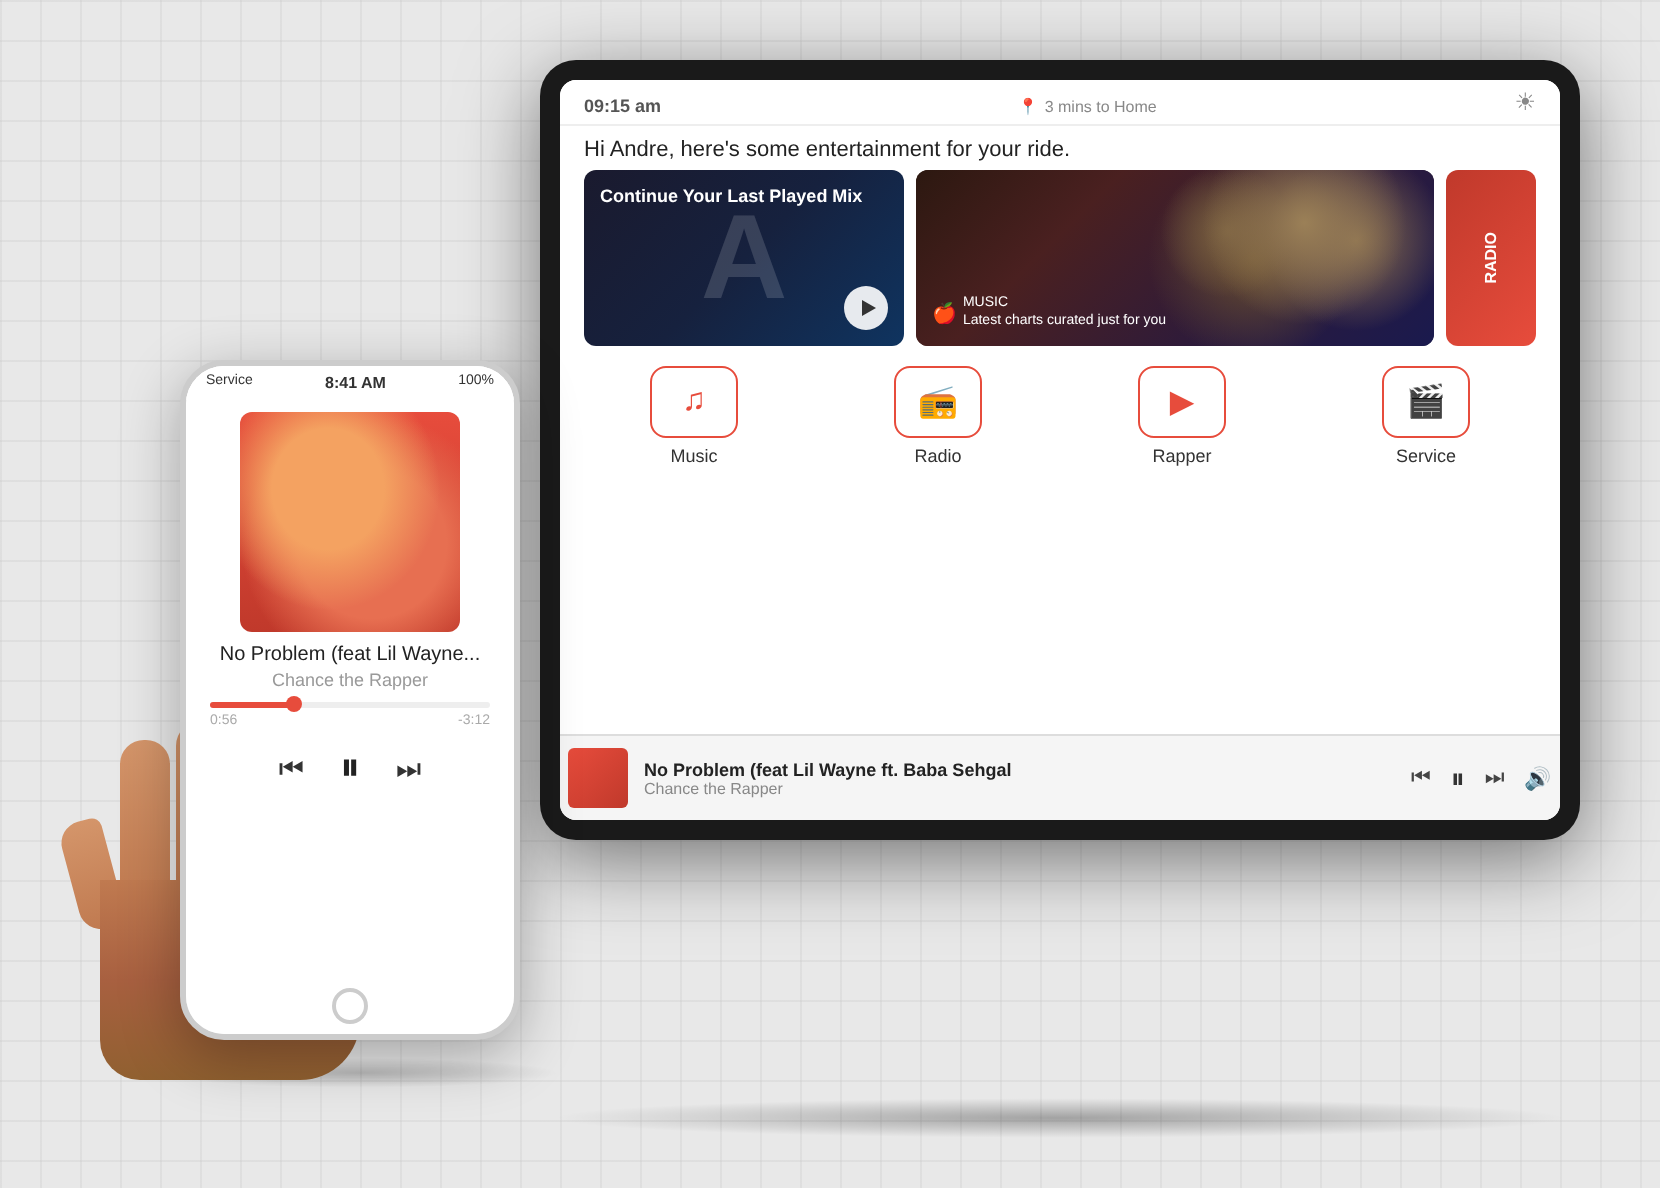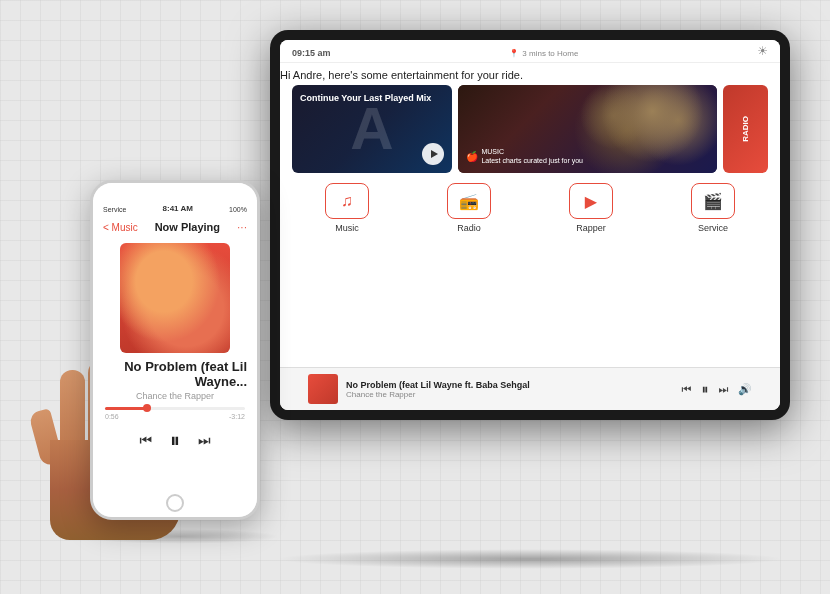--- a/index.html
+++ b/index.html
@@ -71,21 +71,21 @@
       font-size: 8px;
     }
 
     .tablet-statusbar .brightness {
       font-size: 12px;
       color: #888;
     }
 
     
     .tablet-greeting {
-      padding: 6px 0 4px;
+      padding: 6px 12px 4px;
       font-size: 11px;
       font-weight: 400;
       color: #222;
       flex-shrink: 0;
     }
 
     
     .tablet-cards {
       display: flex;
       flex-direction: row;
@@ -232,21 +232,21 @@
 
     .nav-label {
       font-size: 9px;
       color: #333;
     }
 
     
     .tablet-nowplaying {
       background: #f5f5f5;
       border-top: 1px solid #ddd;
-      padding: 6px 28px;
+      padding: 6px 4px;
       display: flex;
       align-items: center;
       gap: 8px;
       flex-shrink: 0;
       margin-top: auto;
     }
 
     .nowplaying-thumb {
       width: 30px;
       height: 30px;
@@ -311,25 +311,24 @@
       display: flex;
       flex-direction: column;
       overflow: hidden;
     }
 
     .phone-statusbar {
       background: #fff;
       padding: 4px 10px;
       display: flex;
       justify-content: space-between;
-      align-items: flex-end;
+      align-items: flex-start;
       font-size: 7px;
       color: #333;
       flex-shrink: 0;
-      margin-top: 17px;
     }
 
     .phone-statusbar .carrier {
       font-size: 7px;
     }
 
     .phone-statusbar .time-center {
       font-size: 8px;
       font-weight: 600;
     }
@@ -390,23 +389,23 @@
     .phone-album-art .art-face {
       width: 100%;
       height: 100%;
       background: 
         radial-gradient(ellipse at 40% 35%, #f4a261 30%, transparent 60%),
         radial-gradient(ellipse at 60% 60%, #e76f51 40%, transparent 70%),
         linear-gradient(180deg, #e74c3c 0%, #c0392b 100%);
     }
 
     .phone-song-title {
-      text-align: right;
-      font-size: 13px;
-      font-weight: 700;
+      text-align: center;
+      font-size: 10px;
+      font-weight: 400;
       color: #222;
       padding: 0 10px 2px;
       flex-shrink: 0;
     }
 
     .phone-artist {
       text-align: center;
       font-size: 9px;
       color: #999;
       padding: 0 10px 6px;
@@ -692,25 +691,20 @@
 
 <div class="phone">
   <div class="phone-screen">
 
     <div class="phone-statusbar">
       <span class="carrier">Service</span>
       <span class="time-center">8:41 AM</span>
       <span class="battery">100%</span>
     </div>
 
-    <div class="phone-header">
-      <span class="phone-back">&lt; Music</span>
-      <span class="phone-title">Now Playing</span>
-      <span class="phone-more">···</span>
-    </div>
 
 
     <div class="phone-album-art">
       <div class="art-face"></div>
     </div>
 
     <div class="phone-song-title">No Problem (feat Lil Wayne...</div>
     <div class="phone-artist">Chance the Rapper</div>
 
     <div class="phone-progress">

